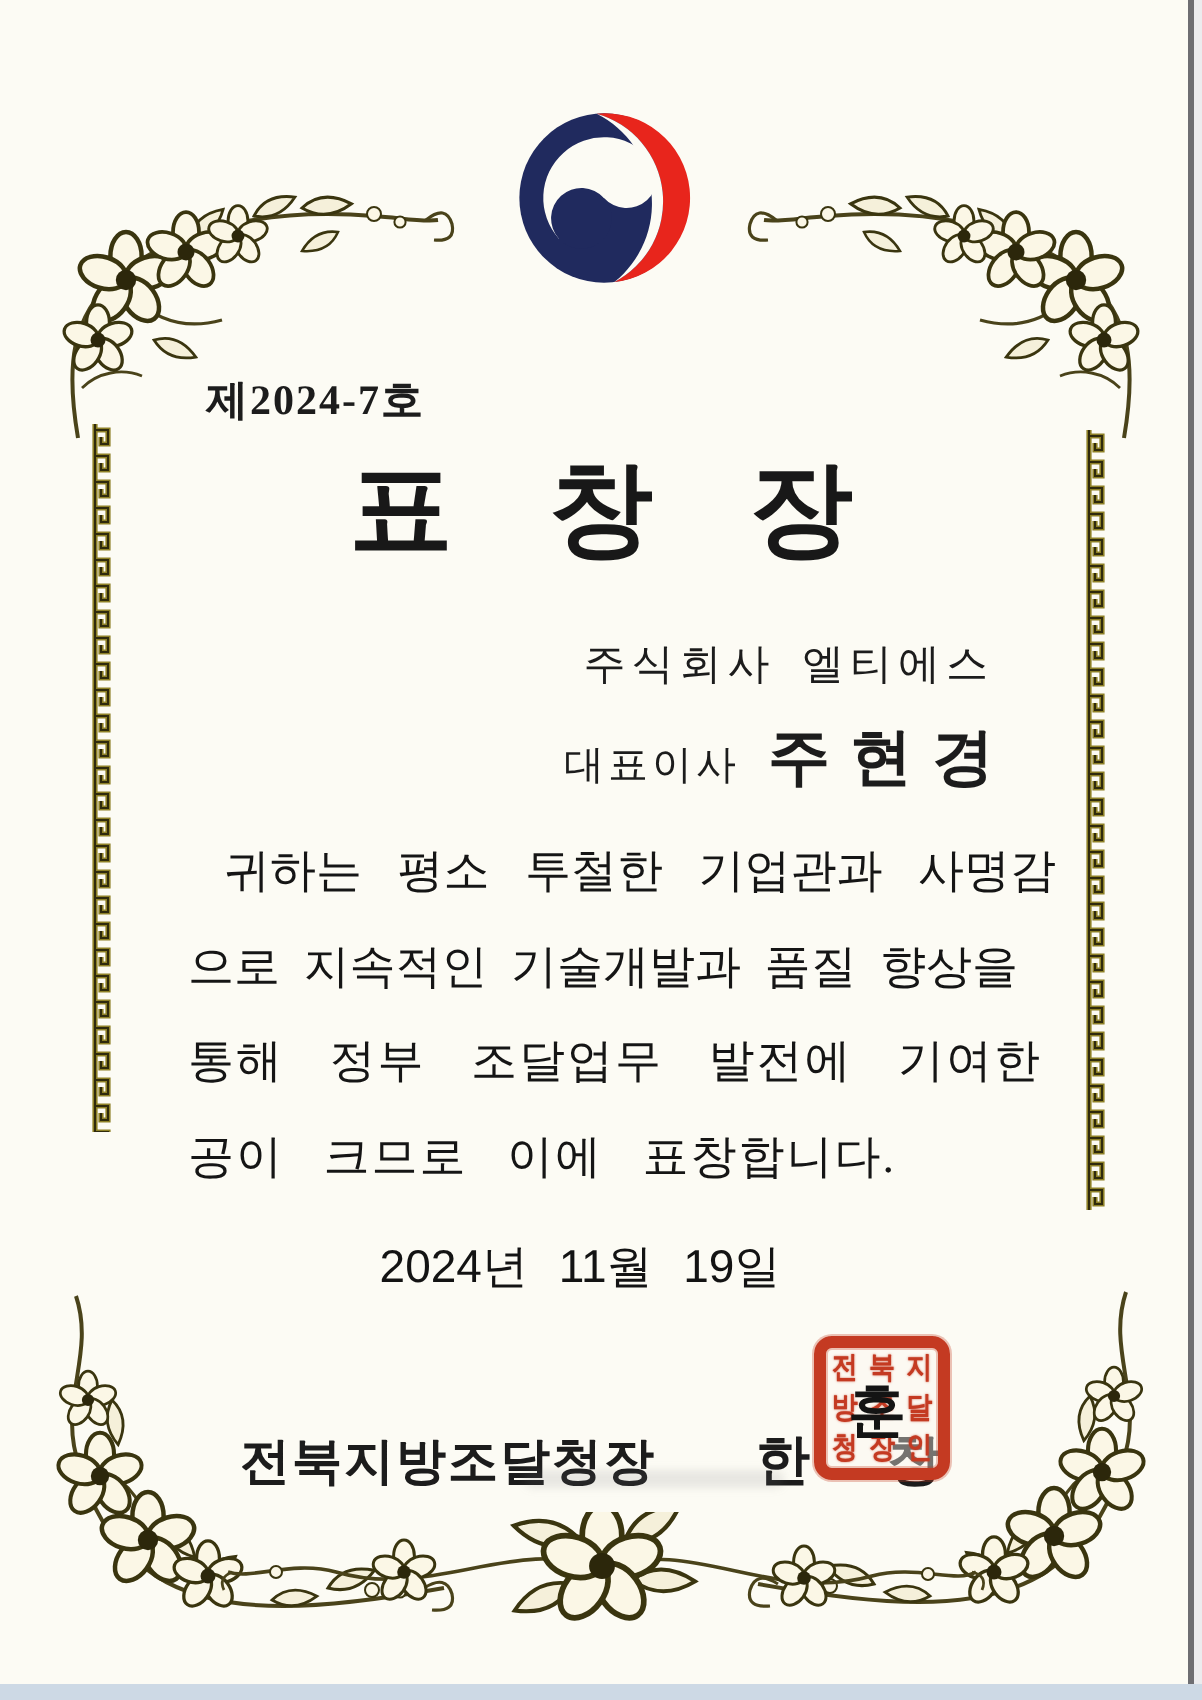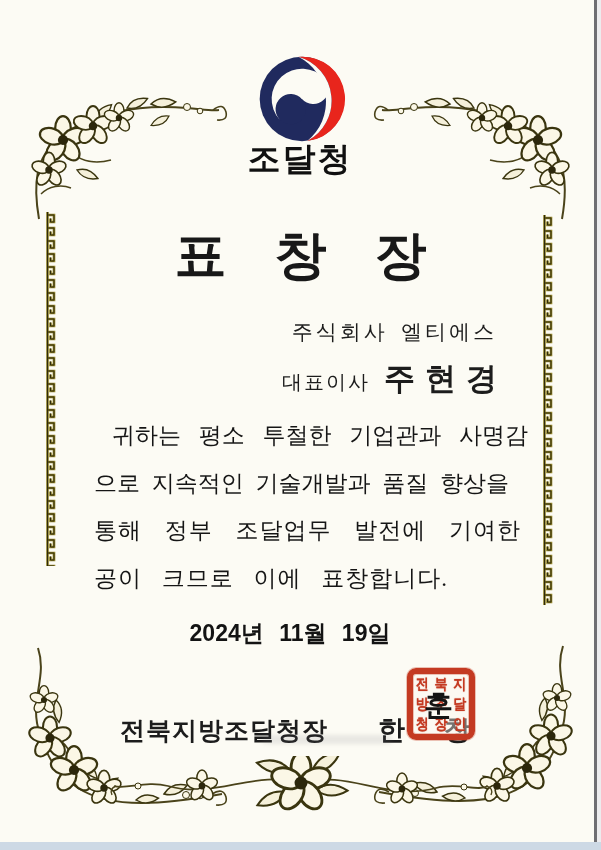--- a/index.html
+++ b/index.html
@@ -40,21 +40,21 @@
 
   .body-text{left:94px;top:412px;width:420px;}
   .bline{font-size:23px;line-height:47.5px;white-space:nowrap;color:#151515;}
   .bline:nth-child(1){word-spacing:12px;text-indent:18px;}
   .bline:nth-child(2){word-spacing:6px;}
   .bline:nth-child(3){word-spacing:16px;letter-spacing:1px;}
   .bline:nth-child(4){word-spacing:13px;letter-spacing:1px;}
 
   .date-line{left:0;top:618px;width:580px;text-align:center;
     font-family:"Liberation Sans","DejaVu Sans",sans-serif;
-    font-size:23px;font-weight:bold;word-spacing:9px;color:#131313;}
+    font-size:23px;font-weight:normal;word-spacing:9px;color:#131313;}
 
   .signature{left:120px;top:712px;white-space:nowrap;}
   .signature .sig-title{font-size:25px;font-weight:bold;letter-spacing:1px;}
   .signature .sig-name{font-size:27px;font-weight:bold;letter-spacing:16px;margin-left:46px;}
 
   
   .seal{left:407px;top:668px;width:68px;height:72px;border:6px solid #c43a22;border-radius:9px;
     box-shadow:0 0 0 1px rgba(196,58,34,.30), inset 0 0 0 1px rgba(196,58,34,.30);
     box-sizing:border-box;background:rgba(252,248,240,.4);}
   .seal-grid{width:100%;height:100%;display:grid;grid-template-columns:repeat(3,1fr);
@@ -181,22 +181,22 @@
     <circle cx="50" cy="53" r="46" fill="#202a5e"></circle>
     <path d="M46 7.2 A46 46 0 0 1 55.6 98.7 A49.5 49.5 0 0 0 46 7.2 Z" fill="#e8251c"></path>
     <path d="M46 7.2 A49.5 49.5 0 0 1 55.6 98.7 A54.7 54.7 0 0 0 46 7.2 Z" fill="#fcfbf4"></path>
     <g transform="rotate(-42 50 53)">
       <path d="M17 53 A33 33 0 0 1 83 53 Z" fill="#fcfbf4"></path>
       <circle cx="33.5" cy="53" r="16.5" fill="#202a5e"></circle>
       <circle cx="66.5" cy="53" r="16.5" fill="#fcfbf4"></circle>
     </g>
   </svg>
 
-  <div class="abs agency">조달청</div>
-
+
+  <div class="abs doc-number">제2024-7호</div>
 
   <div class="abs title-row">
     <span class="title-char">표</span>
     <span class="title-char">창</span>
     <span class="title-char">장</span>
   </div>
 
   <div class="abs recipient">
     <div class="company">주식회사 엘티에스</div>
     <div>

